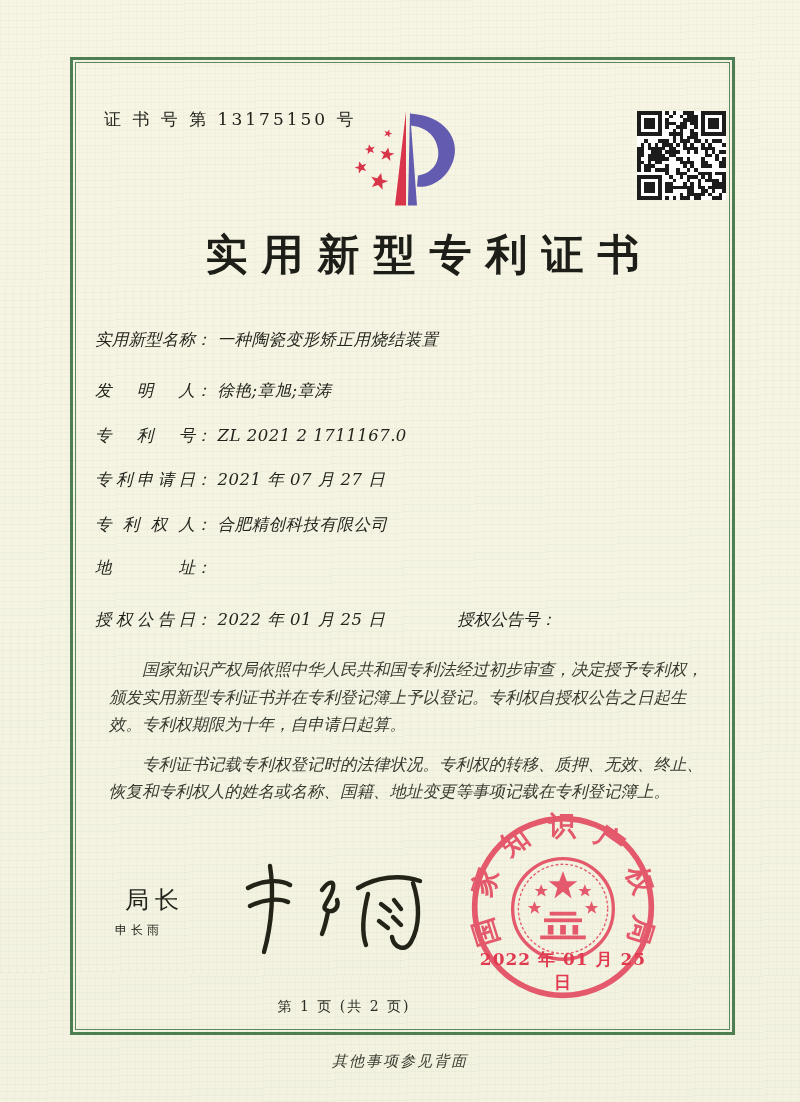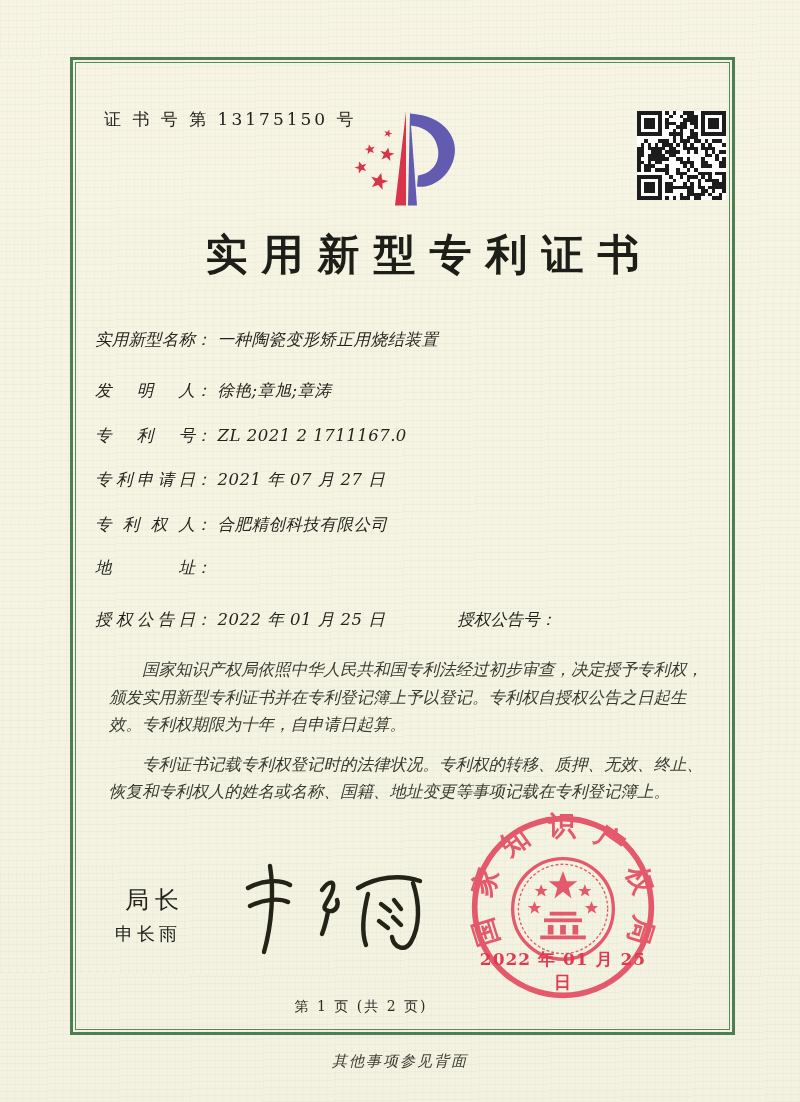--- a/index.html
+++ b/index.html
@@ -50,30 +50,30 @@
   .field .val{letter-spacing:0.5px;max-width:448px;}
   .grant-pair2{margin-left:72px;display:flex;}
   .grant-pair2 .lbl2{padding-right:6px;}
   .paras{
     position:absolute;left:97px;top:644px;width:618px;
     font-size:16.5px;line-height:27.5px;color:#383b30;
     font-style:italic;
   }
   .paras p{margin:12px;text-indent:2em;}
   .officer-title{position:absolute;left:125px;top:884px;font-size:24px;letter-spacing:6px;color:#23231c;}
-  .officer-name{position:absolute;left:115px;top:922px;font-size:18px;letter-spacing:4px;color:#23231c;}
+  .officer-name{position:absolute;left:115px;top:922px;font-size:12px;letter-spacing:4px;color:#23231c;}
   .signature{position:absolute;left:222px;top:852px;width:212px;height:108px;}
   .seal{position:absolute;left:468px;top:812px;width:190px;height:190px;opacity:0.92;}
   .seal-date{
     position:absolute;left:468px;top:948px;width:190px;text-align:center;
     color:#e03a50;font-size:17px;font-weight:bold;letter-spacing:1px;
   }
   .page-no{
     position:absolute;left:70px;top:998px;width:548px;text-align:center;
-    font-size:14px;color:#2c2c25;letter-spacing:2px;margin-left:17px;
+    font-size:14px;color:#2c2c25;letter-spacing:2px;
   }
   .back-note{
     position:absolute;left:0;top:1052px;width:800px;text-align:center;
     font-size:15px;color:#3c3c32;font-style:italic;letter-spacing:2px;
   }
 </style>
 </head>
 <body>
 
 <div class="page">

